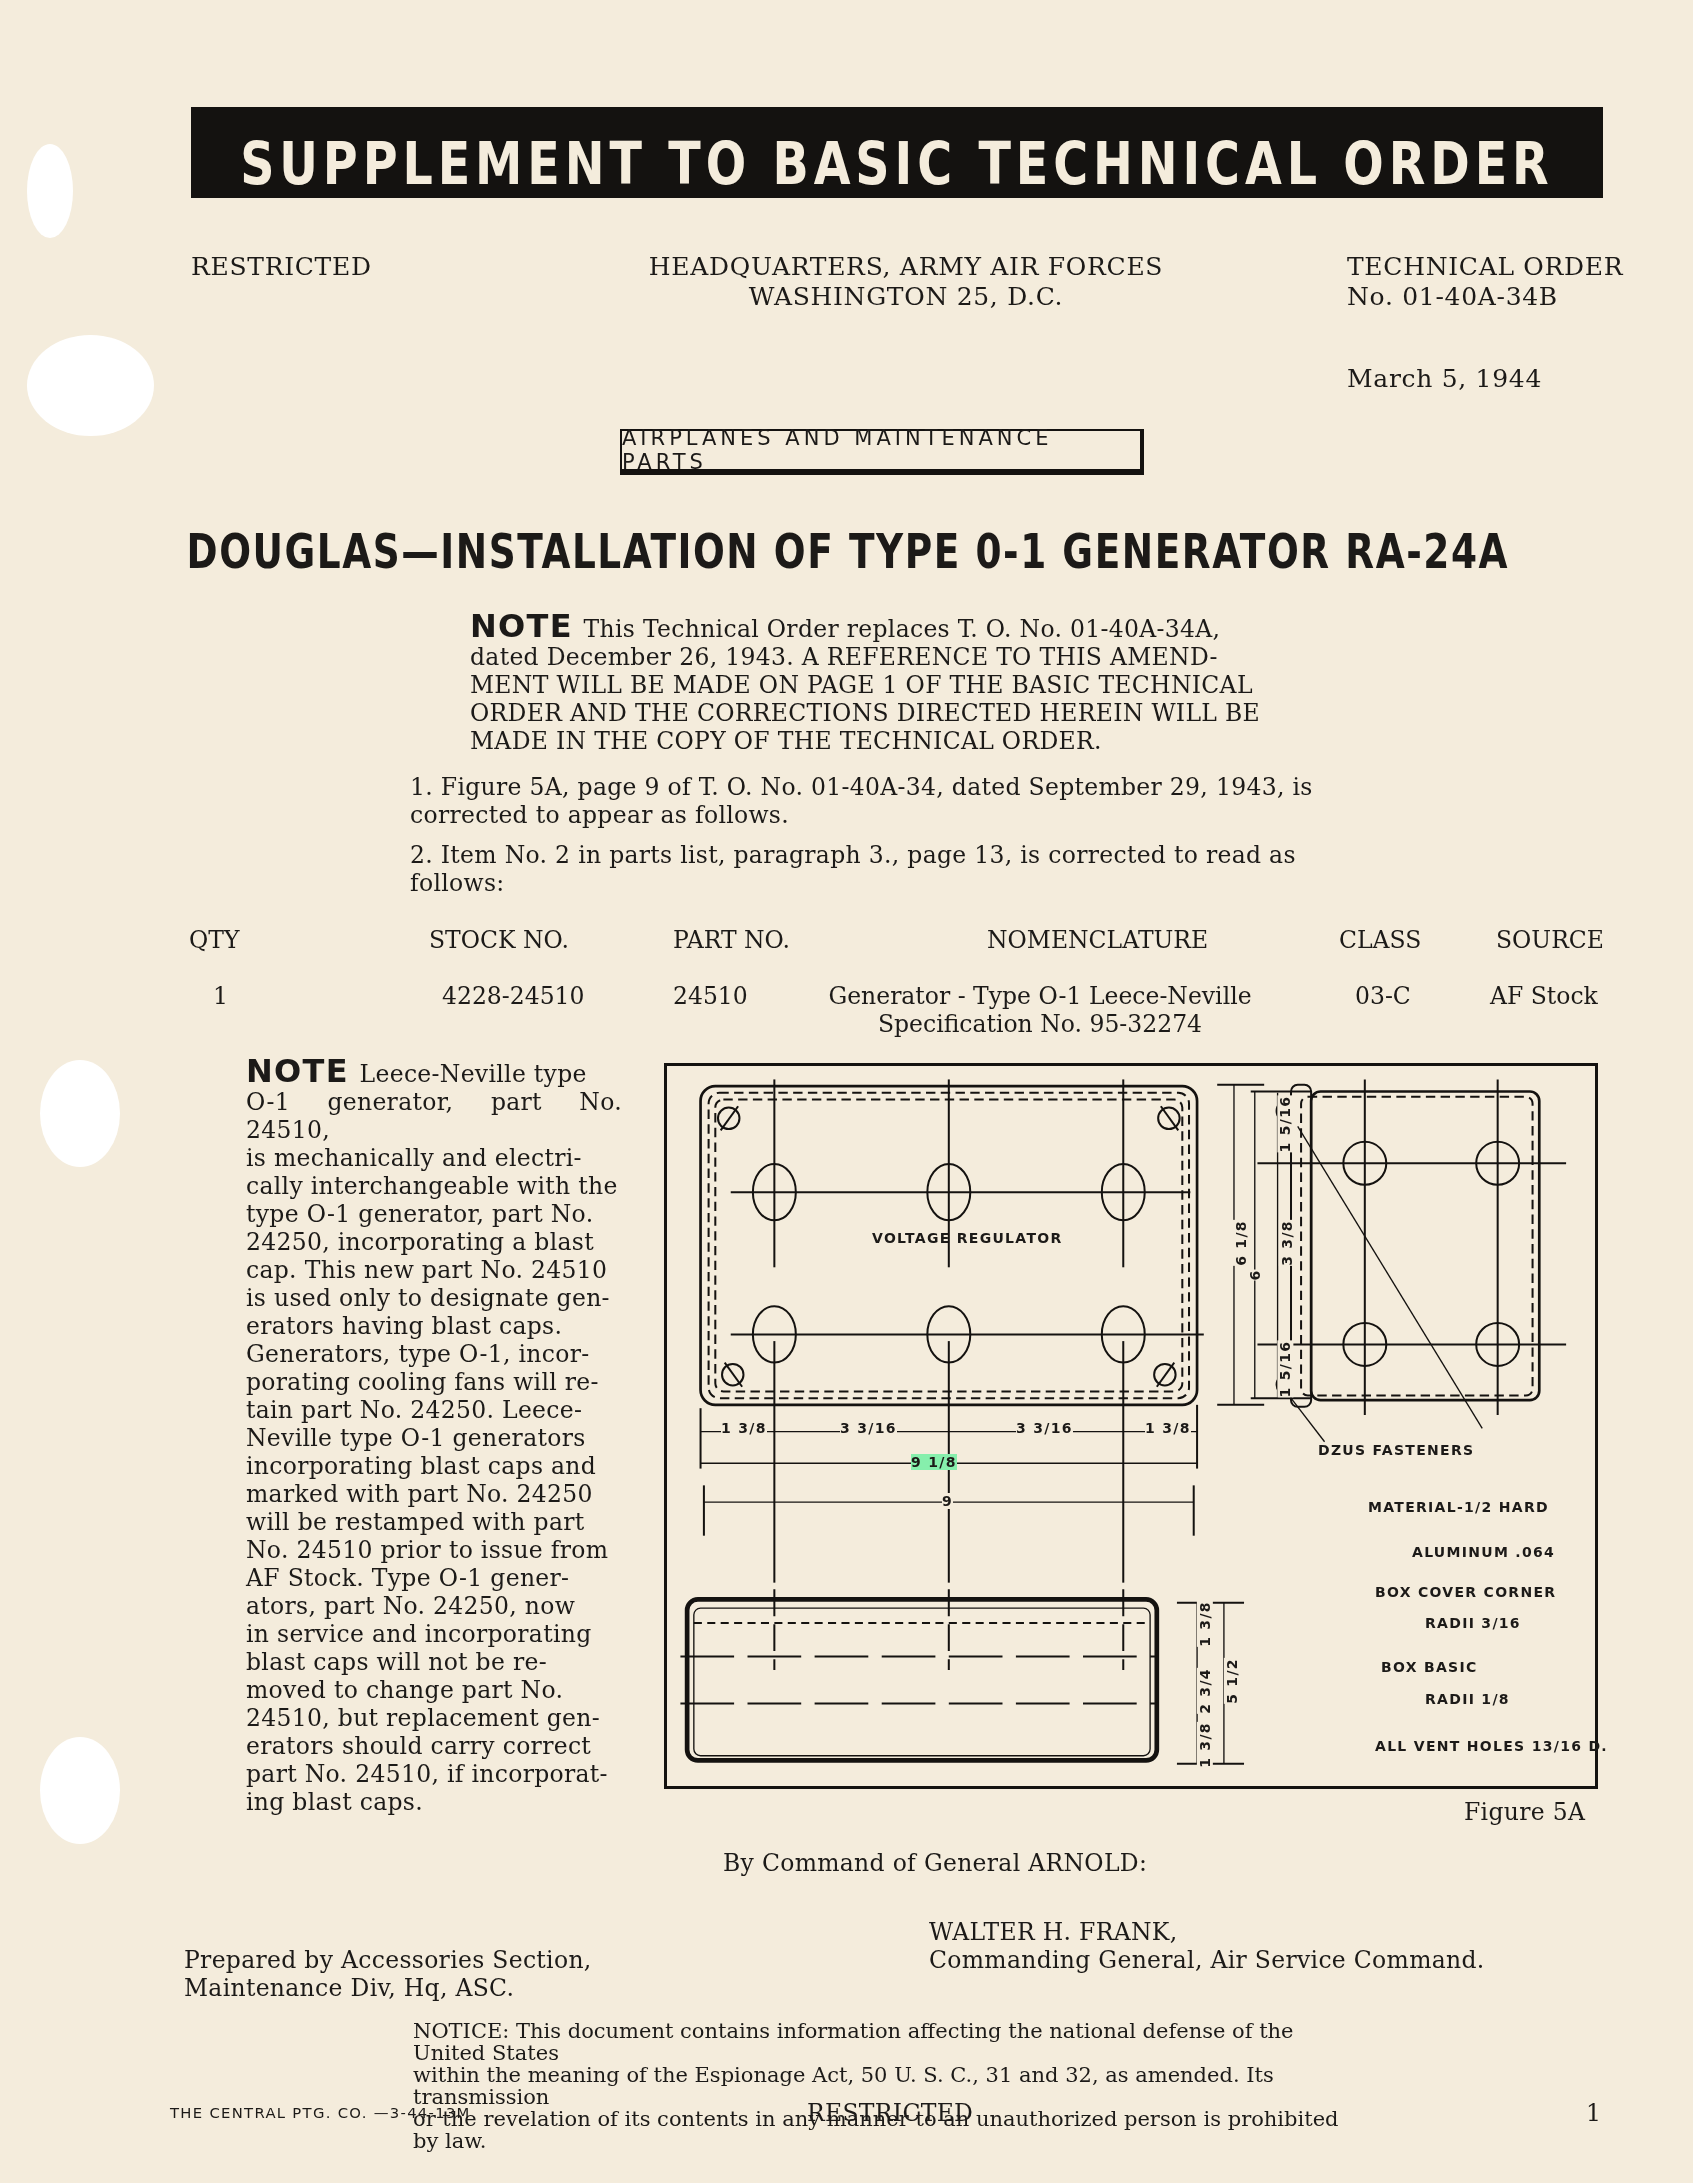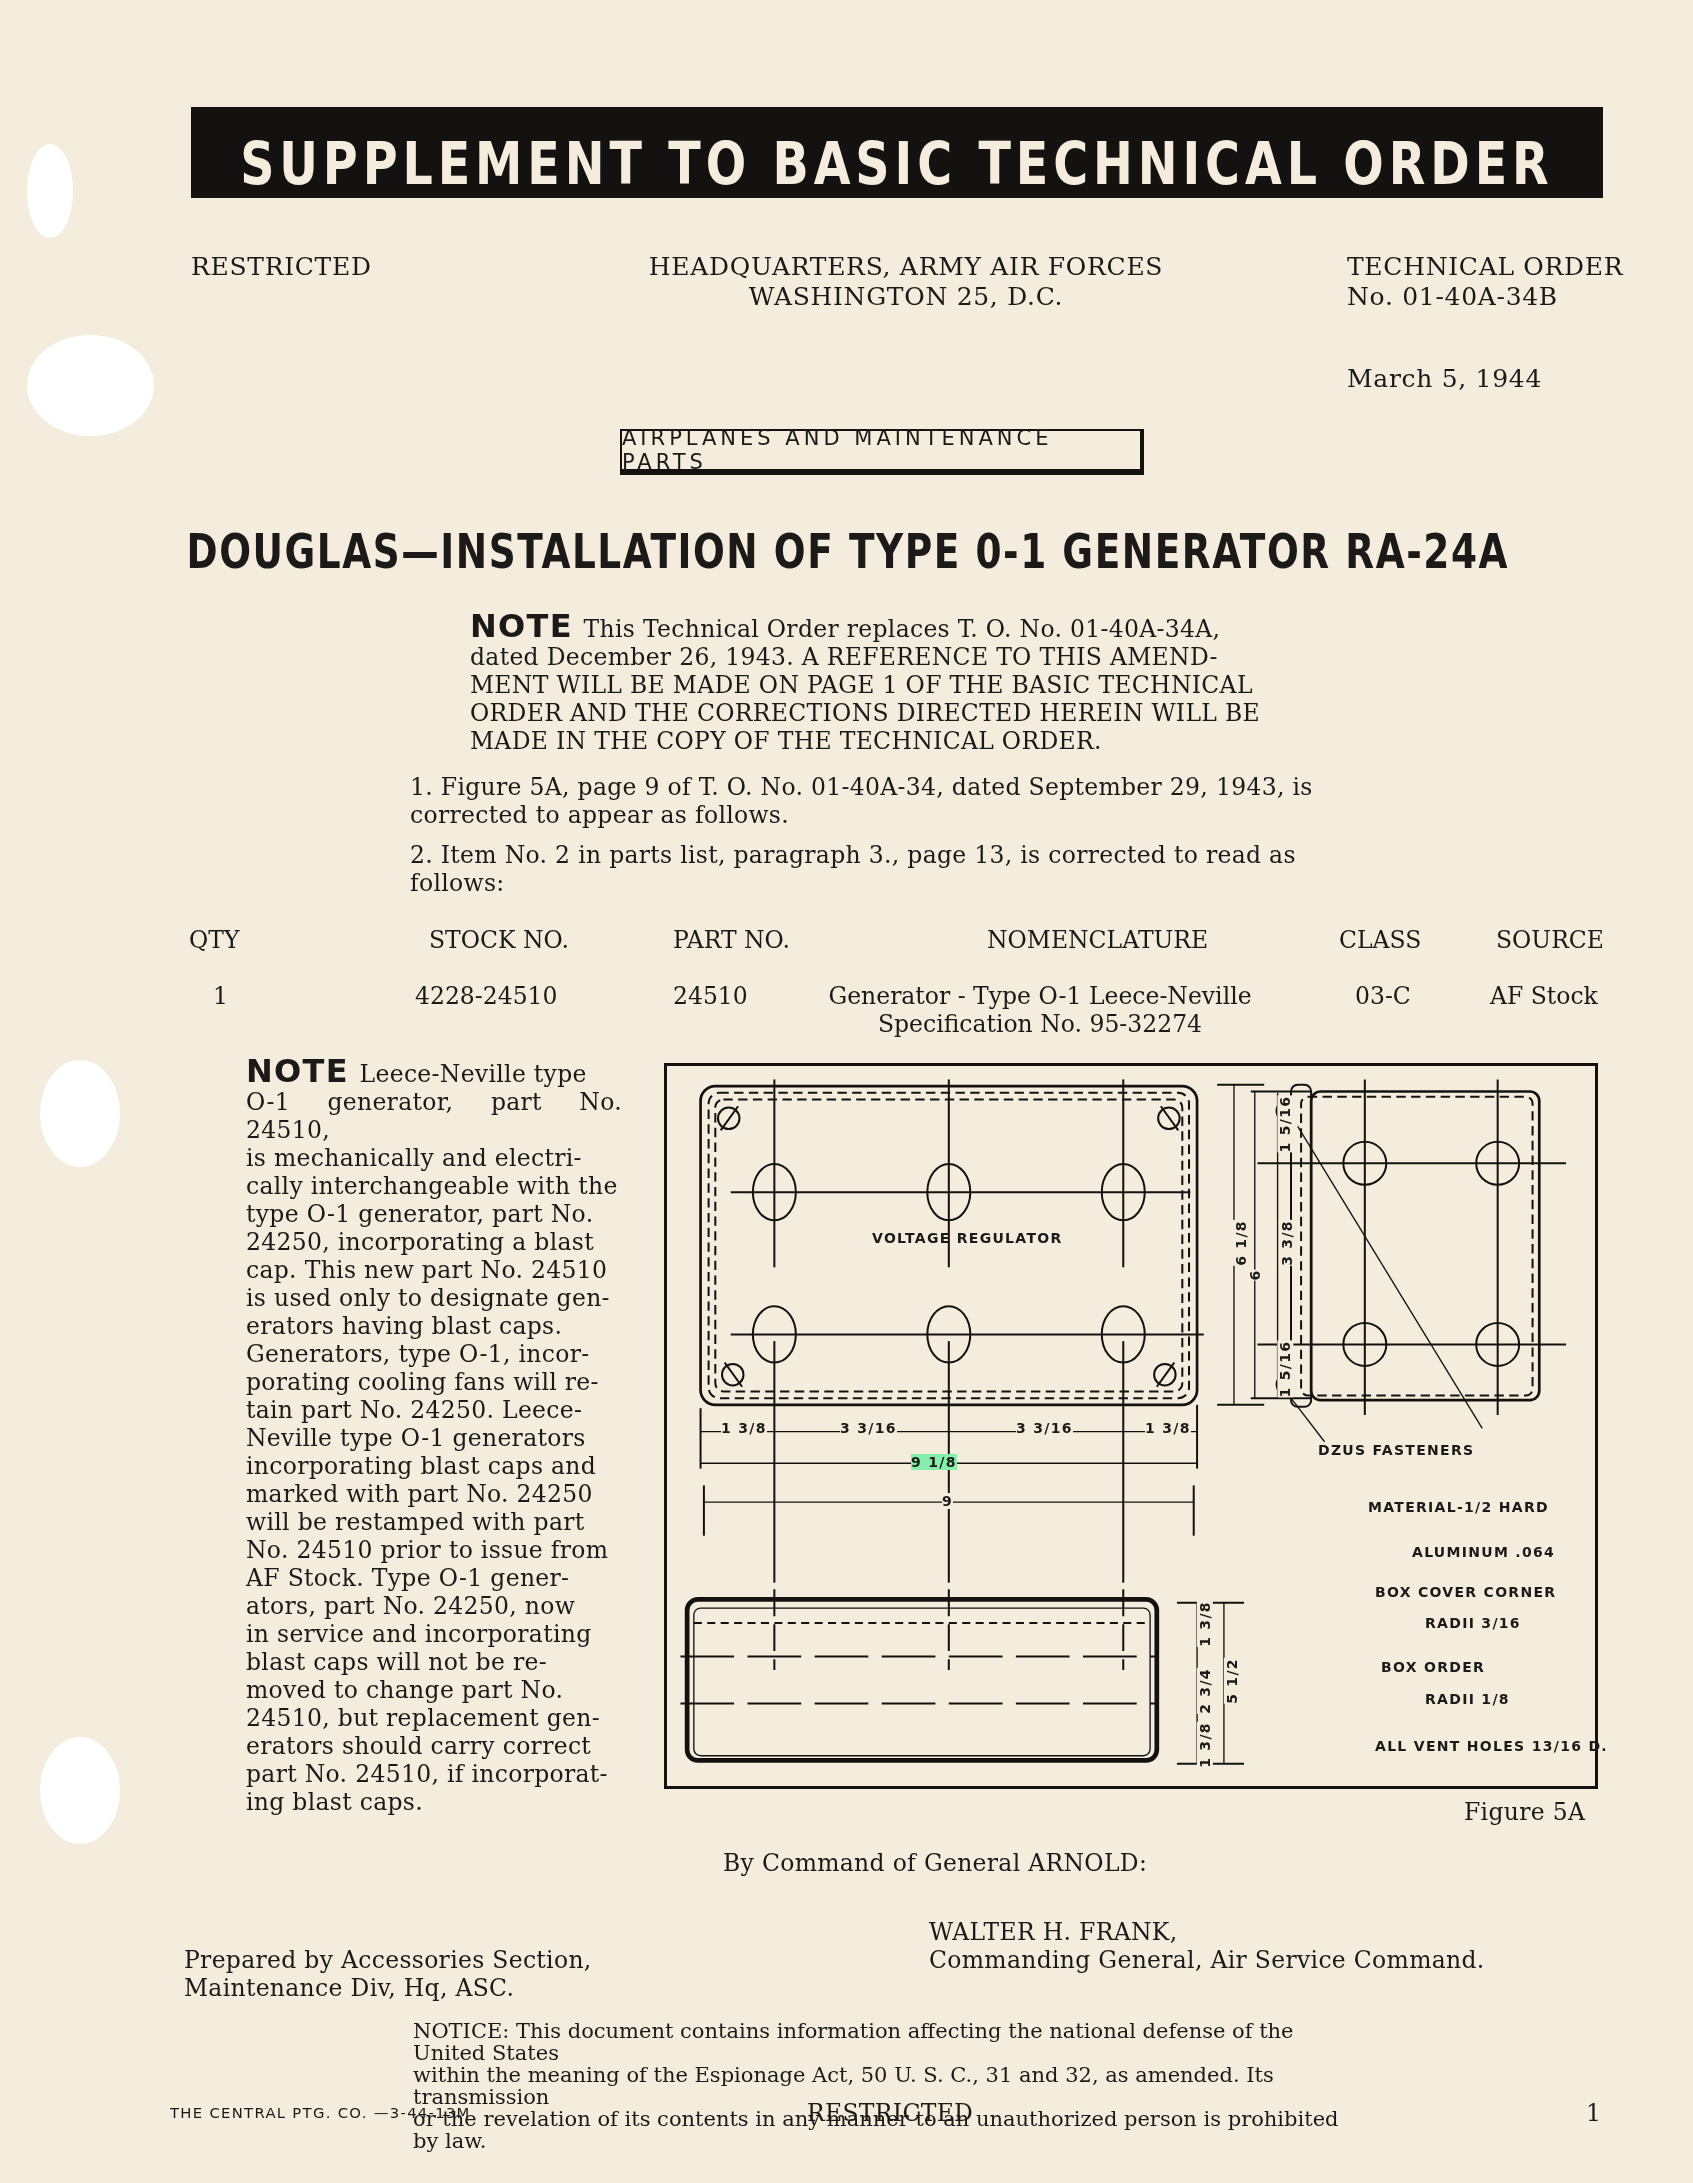--- a/index.html
+++ b/index.html
@@ -106,21 +106,21 @@
 <div>
   <div class="abs th" style="left:189px; top:926px;">QTY</div>
   <div class="abs th" style="left:429px; top:926px;">STOCK NO.</div>
   <div class="abs th" style="left:673px; top:926px;">PART NO.</div>
   <div class="abs th" style="left:987px; top:926px;">NOMENCLATURE</div>
   <div class="abs th" style="left:1339px; top:926px;">CLASS</div>
   <div class="abs th" style="left:1496px; top:926px;">SOURCE</div>
 
   <div>
     <div class="abs td" style="left:213px; top:982px;">1</div>
-    <div class="abs td" style="left:415px; top:982px;">4228-24510</div>
+    <div class="abs td" style="left:442px; top:982px;">4228-24510</div>
     <div class="abs td" style="left:673px; top:982px;">24510</div>
     <div class="abs td center" style="left:805px; top:982px; width:470px;">
       <div>Generator - Type O-1 Leece-Neville</div>
       <div>Specification No. 95-32274</div>
     </div>
     <div class="abs td" style="left:1355px; top:982px;">03-C</div>
     <div class="abs td" style="left:1490px; top:982px;">AF Stock</div>
   </div>
 </div>
 
@@ -254,21 +254,21 @@
   <div class="abs mono-label" style="left:542px; top:607px; background:#f4ecdc; transform:rotate(-90deg);">5 1/2</div>
 
   <div class="abs mono-label" style="left:701px; top:433px;">
     <span>MATERIAL-</span><span>1</span>/<span>2</span><span> HARD</span>
   </div>
   <div class="abs mono-label" style="left:745px; top:478px;">ALUMINUM .064</div>
   <div class="abs mono-label" style="left:708px; top:518px;">BOX COVER CORNER</div>
   <div class="abs mono-label" style="left:758px; top:549px;">
     <span>RADII </span><span>3</span>/<span>16</span>
   </div>
-  <div class="abs mono-label" style="left:714px; top:593px;">BOX ORDER</div>
+  <div class="abs mono-label" style="left:714px; top:593px;">BOX BASIC</div>
   <div class="abs mono-label" style="left:758px; top:625px;">
     <span>RADII </span><span>1</span>/<span>8</span>
   </div>
   <div class="abs mono-label" style="left:708px; top:672px;">
     <span>ALL VENT HOLES </span><span>13</span>/<span>16</span><span> D.</span>
   </div>
 </div>
 
 <div class="abs body-text" style="left:1464px; top:1798px;">Figure 5A</div>
 

